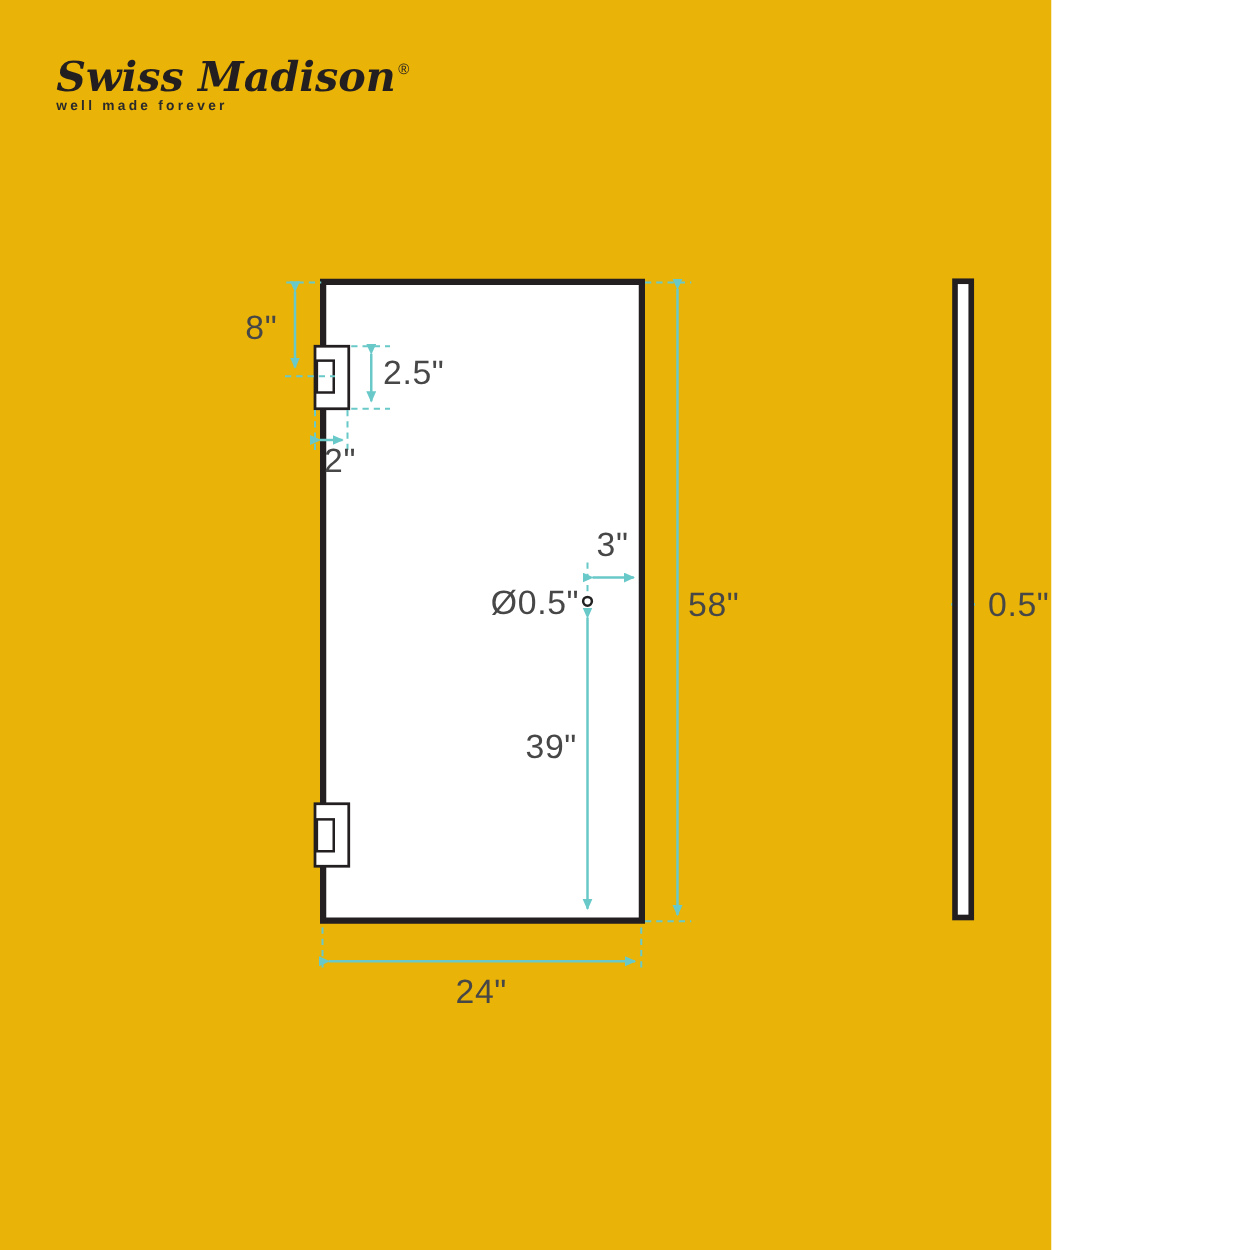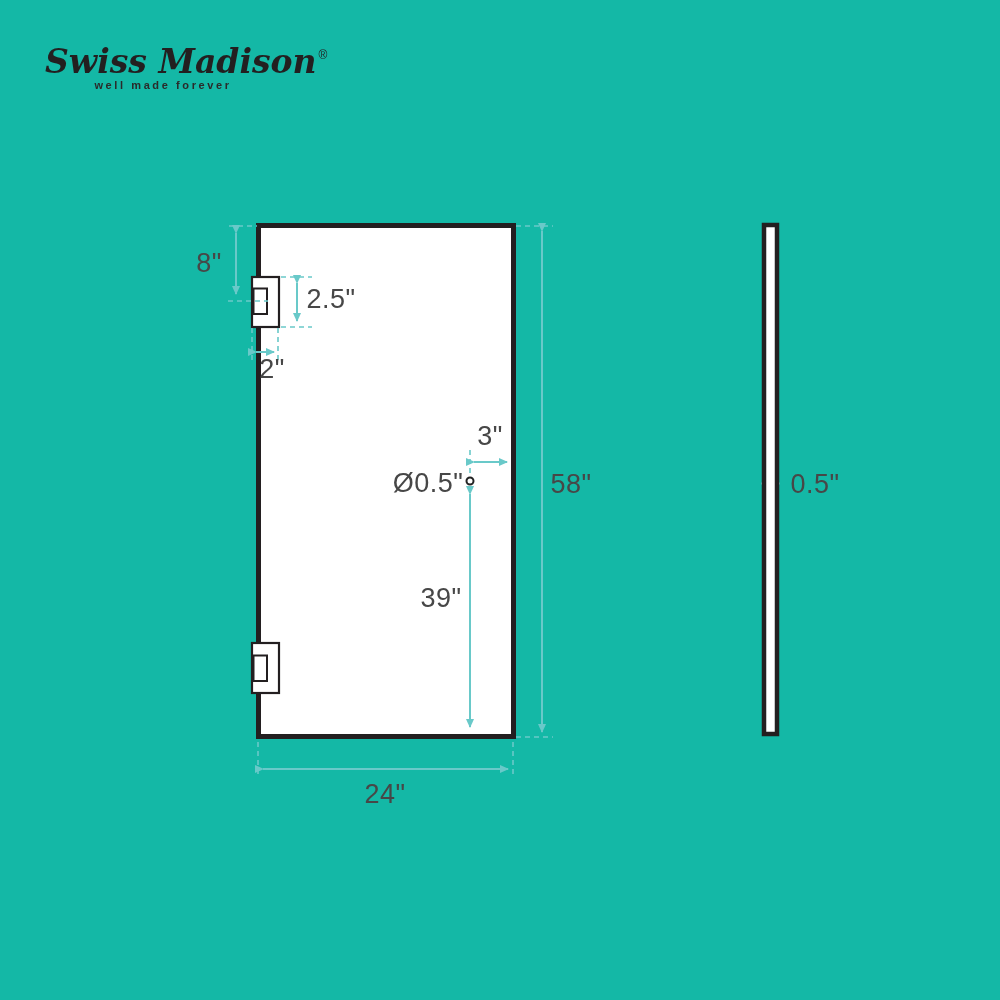--- a/index.html
+++ b/index.html
@@ -1,39 +1,39 @@
 <!DOCTYPE html>
 <html><head>
 <meta charset="utf-8">
 <style>
   html,body{margin:0;padding:0;background:#ffffff;}
   .canvas{
     position:relative;
-    width:1000px;height:1000px;
-    background:#14b8a6;
+    width:841px;height:1000px;
+    background:#eab308;
     font-family:"Liberation Sans", sans-serif;
     overflow:hidden;
   }
   
   .logo{position:absolute;left:45px;top:36px;width:236px;}
   .logo-brand{
     font-family:"DejaVu Serif", serif;
     font-style:italic;font-weight:bold;
     font-size:33px;line-height:38px;
     color:#231f20;letter-spacing:0px;white-space:nowrap;
   }
   .logo-reg{
     font-family:"Liberation Sans", sans-serif;
     font-style:normal;font-weight:normal;
     font-size:12px;vertical-align:14px;margin-left:2px;
   }
   .logo-tagline{
     margin-top:-2px;
     font-size:11px;letter-spacing:2.6px;
-    color:#2a2a2a;text-align:center;
+    color:#2a2a2a;text-align:left;
     font-weight:bold;
     white-space:nowrap;
   }
   
   .drawing{position:absolute;left:0;top:0;}
   
   .dim-label{
     position:absolute;
     transform:translate(-50%,-50%);
     font-size:27px;color:#474747;

